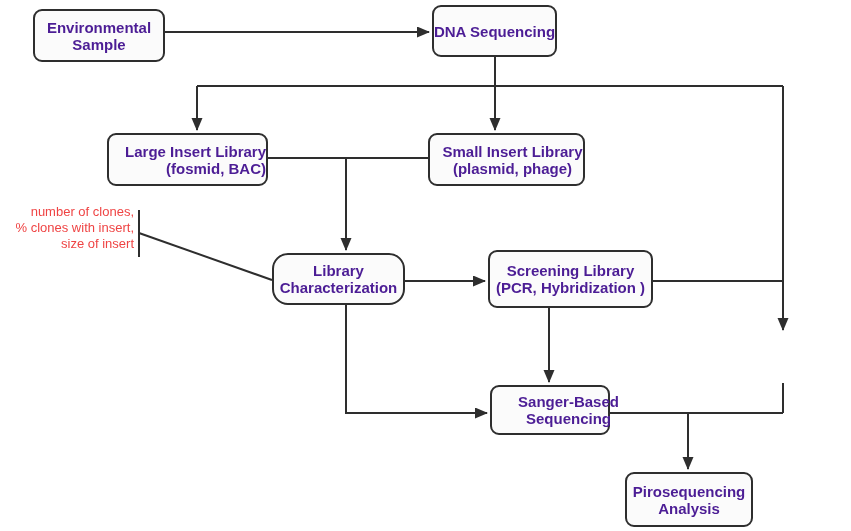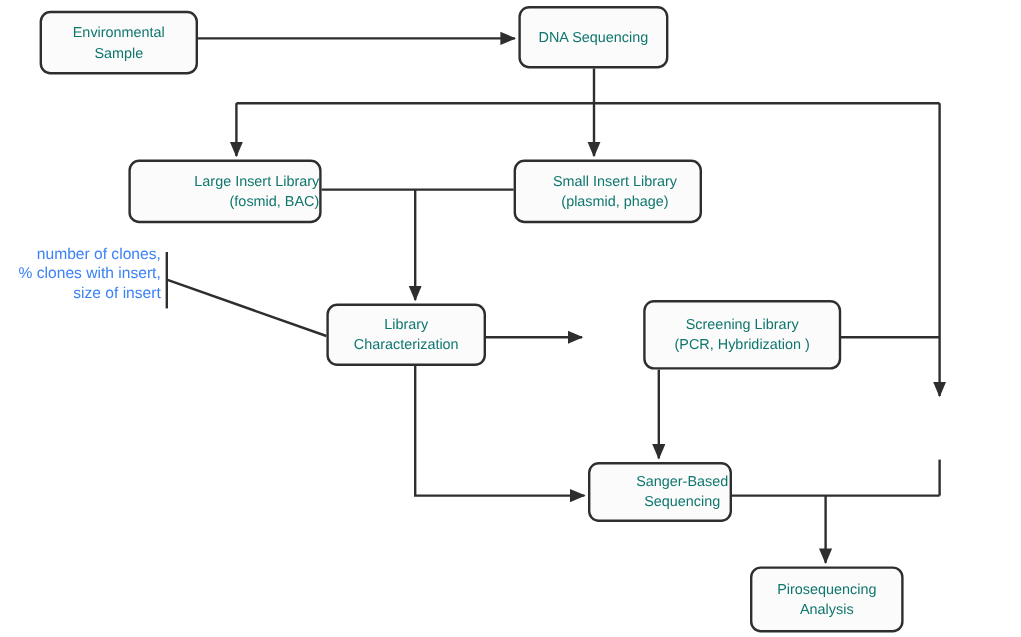--- a/index.html
+++ b/index.html
@@ -5,35 +5,35 @@
   html,body{margin:0;padding:0;background:#ffffff;}
   .canvas{
     position:relative;width:851px;height:531px;background:#ffffff;
     font-family:"Liberation Sans", sans-serif;color:#1f1f1f;overflow:hidden;
   }
   .wires{position:absolute;left:0;top:0;width:851px;height:531px;}
   .node{
     position:absolute;box-sizing:border-box;
     background:#fbfbfb;border:2px solid #2e2e2e;border-radius:9px;
     display:flex;flex-direction:column;align-items:center;justify-content:center;
-    font-size:12px;line-height:17px;text-align:center;color:#0f766e;
+    font-size:15px;line-height:17px;text-align:center;color:#4c1d95;font-weight:bold;
   }
   .node span{display:block;white-space:nowrap;}
   .n-env{left:33px;top:9px;width:132px;height:53px;}
   .n-dna{left:432px;top:5px;width:125px;height:52px;}
   .n-large{left:107px;top:133px;width:161px;height:53px;align-items:flex-end;}
   .n-small{left:428px;top:133px;width:157px;height:53px;padding-left:12px;}
-  .n-libchar{left:272px;top:253px;width:133px;height:52px;}
-  .n-screen{left:488px;top:250px;width:165px;height:58px;margin-left:48px;}
+  .n-libchar{left:272px;top:253px;width:133px;height:52px;border-radius:16px;}
+  .n-screen{left:488px;top:250px;width:165px;height:58px;}
   .n-piro{left:715px;top:333px;width:132px;height:50px;}
   .n-sanger{left:490px;top:385px;width:120px;height:50px;padding-left:37px;}
   .n-bioinf{left:625px;top:472px;width:128px;height:55px;}
   .annotation{
     position:absolute;left:4px;top:204px;width:130px;
-    text-align:right;font-size:13px;line-height:16px;color:#3b82f6;
+    text-align:right;font-size:13px;line-height:16px;color:#ef4444;
   }
   .annotation span{display:block;white-space:nowrap;}
 </style>
 </head>
 <body>
 
 <div class="canvas">
 
   <svg class="wires" viewBox="0 0 851 531" xmlns="http://www.w3.org/2000/svg">
     <defs>

